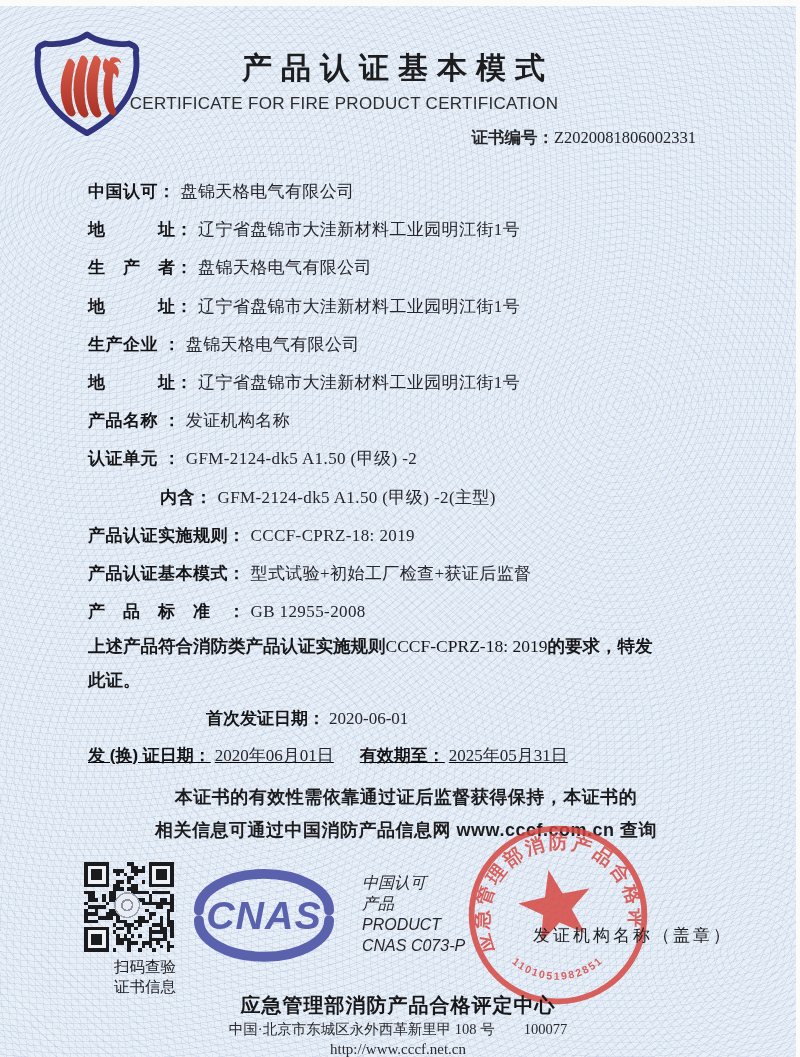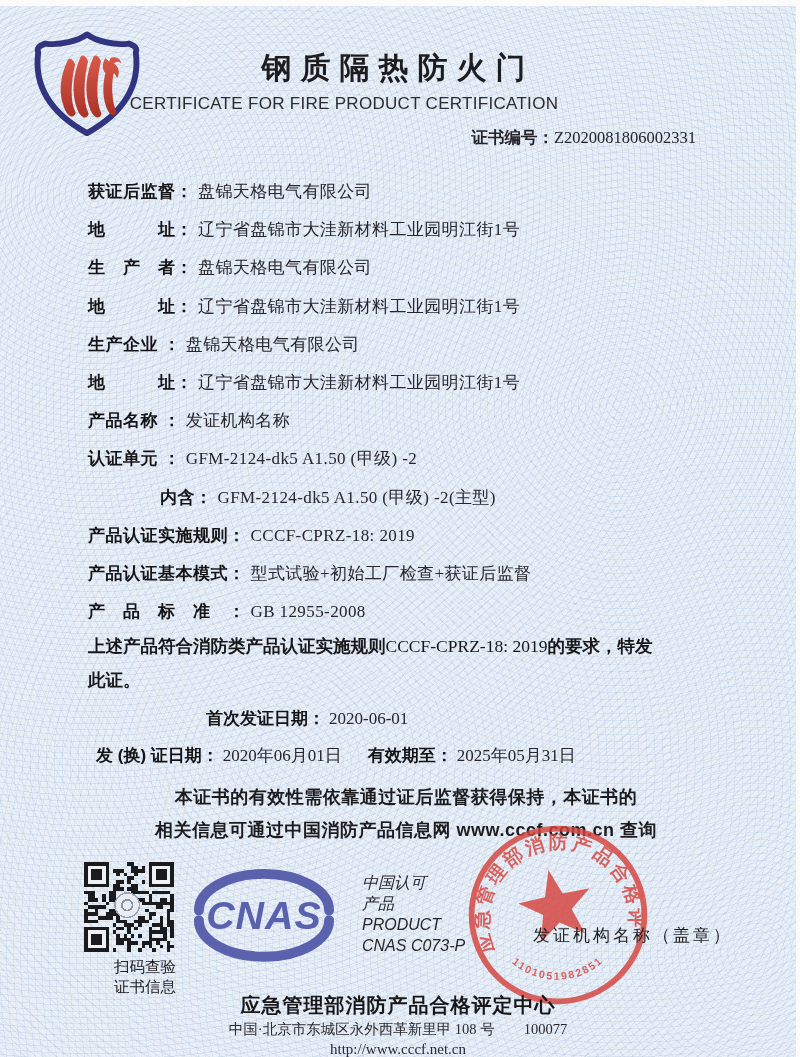--- a/index.html
+++ b/index.html
@@ -38,21 +38,21 @@
   .row .lbl{font-weight:bold;color:#141417;letter-spacing:.5px;}
   .row .val{font-family:"Liberation Serif",serif;color:#26262c;margin-left:5px;letter-spacing:.4px;}
   .row.indent{padding-left:72px;}
   .statement{
     position:absolute;left:88px;top:624px;width:665px;
     font-size:17.5px;line-height:33.5px;color:#17171a;
   }
   .statement .seg-b{font-weight:bold;}
   .statement .seg-code{font-family:"Liberation Serif",serif;font-weight:normal;}
   .date-first{position:absolute;left:88px;top:697px;padding-left:118px;font-size:17px;line-height:32px;white-space:nowrap;}
-  .date-issue{position:absolute;left:96px;top:734px;font-size:17px;line-height:32px;white-space:nowrap;}
+  .date-issue{position:absolute;left:88px;top:734px;font-size:17px;line-height:32px;white-space:nowrap;text-decoration:underline;}
   .date-first .lbl,.date-issue .lbl{font-weight:bold;color:#141417;}
   .date-first .val,.date-issue .val{font-family:"Liberation Serif",serif;color:#26262c;margin-left:4px;}
   .date-issue .gap{display:inline-block;width:26px;}
   .notice{
     position:absolute;left:8px;top:775px;width:796px;text-align:center;
     font-size:18px;line-height:32.5px;font-weight:600;color:#1c1c1f;letter-spacing:.5px;
   }
   .qr-block{position:absolute;left:84px;top:856px;width:92px;}
   .qr-block svg{width:90px;height:90px;display:block;shape-rendering:crispEdges;}
   .qr-caption{margin-top:5px;text-align:right;font-size:15.5px;line-height:20px;color:#202024;}
@@ -83,29 +83,29 @@
         </linearGradient>
       </defs>
       <path d="M55,6 C47,12 30,16.5 16,14.5 C10,17 8,18.5 9.5,23 C6,50 17,77 55,98 C93,77 104,50 100.5,23 C102,18.5 100,17 94,14.5 C80,16.5 63,12 55,6 Z" fill="none" stroke="#31357f" stroke-width="5.5" stroke-linejoin="round"></path>
       <path d="M37,30 C30,45 28,60 34,75 C37,83 43,85 44.5,79 C39,68 40,50 44,34 C42,29 39,27 37,30 Z" fill="url(#flameG)"></path>
       <path d="M49,27 C42,43 40,60 46,76 C49,84 55,86 56.5,80 C51,68 52,48 56,31 C54,26 51,24 49,27 Z" fill="url(#flameG)"></path>
       <path d="M61,27 C54,43 52,60 58,76 C61,84 67,86 68.5,80 C63,68 64,48 68,31 C66,26 63,24 61,27 Z" fill="url(#flameG)"></path>
       <path d="M72,28 C69,34 69,38 72,42 C78,40 82,42 83,47 C86,42 85,36 80,33 C83,31 85,31 87,33 C86,28 81,26 77,28 C70,44 68,60 73,74 C76,82 81,84 82.5,78 C77,66 78,46 81,38 C78,34 75,30 72,28 Z" fill="url(#flameG)"></path>
     </svg>
   </div>
 
-  <div class="title-cn">钢质隔热防火门</div>
+  <div class="title-cn">产品认证基本模式</div>
   <div class="title-en">CERTIFICATE FOR FIRE PRODUCT CERTIFICATION</div>
 
   <div class="certno">
     <span class="lbl">证书编号：</span><span>Z2020081806002331</span>
   </div>
 
   <div class="fields">
-    <div class="row"><span class="lbl">获证后监督：</span><span class="val">盘锦天格电气有限公司</span></div>
+    <div class="row"><span class="lbl">中国认可：</span><span class="val">盘锦天格电气有限公司</span></div>
     <div class="row"><span class="lbl">地　　　址：</span><span class="val">辽宁省盘锦市大洼新材料工业园明江街1号</span></div>
     <div class="row"><span class="lbl">生　产　者：</span><span class="val">盘锦天格电气有限公司</span></div>
     <div class="row"><span class="lbl">地　　　址：</span><span class="val">辽宁省盘锦市大洼新材料工业园明江街1号</span></div>
     <div class="row"><span class="lbl">生产企业 ：</span><span class="val">盘锦天格电气有限公司</span></div>
     <div class="row"><span class="lbl">地　　　址：</span><span class="val">辽宁省盘锦市大洼新材料工业园明江街1号</span></div>
     <div class="row"><span class="lbl">产品名称 ：</span><span class="val">发证机构名称</span></div>
     <div class="row"><span class="lbl">认证单元 ：</span><span class="val">GFM-2124-dk5 A1.50 (甲级) -2</span></div>
     <div class="row indent"><span class="lbl">内含：</span><span class="val">GFM-2124-dk5 A1.50 (甲级) -2(主型)</span></div>
     <div class="row"><span class="lbl">产品认证实施规则：</span><span class="val">CCCF-CPRZ-18: 2019</span></div>
     <div class="row"><span class="lbl">产品认证基本模式：</span><span class="val">型式试验+初始工厂检查+获证后监督</span></div>

